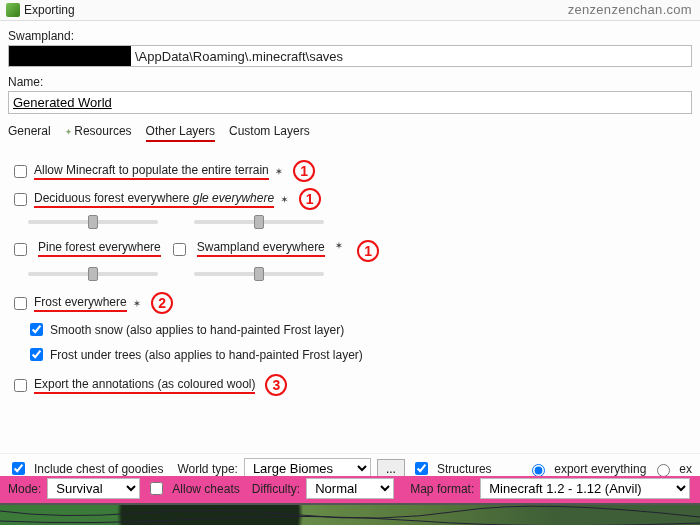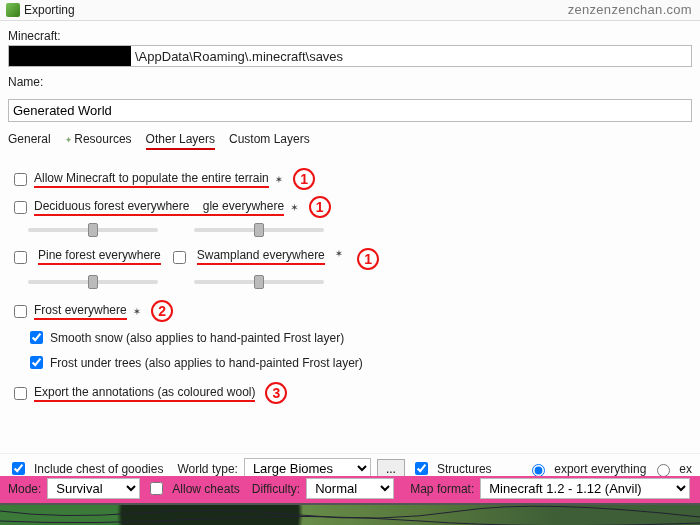--- a/index.html
+++ b/index.html
@@ -127,28 +127,28 @@
 </head>
 <body>
 
 <div class="titlebar">
   <div class="appicon"></div>
   <span>Exporting</span>
 </div>
 <div class="watermark">zenzenzenchan.com</div>
 
 <div class="main">
-  <div class="label">Minecraft:</div>
+  <div class="label">Swampland:</div>
   <div class="dirbox">
     <div class="redact"></div>
     <span style="padding:3px 4px">\AppData\Roaming\.minecraft\saves</span>
   </div>
 
   <div class="label" style="margin-top:8px">Name:</div>
-  <input class="txtinput" style="margin-top: 10px;" value="Generated World">
+  <input class="txtinput" style="margin-top: 2px; text-decoration: underline;" value="Generated World">
 
   <div class="tabs">
     <span class="tab">General</span>
     <span class="tab"><span class="tinyicon">✦</span><span>Resources</span></span>
     <span class="tab active">Other Layers</span>
     <span class="tab">Custom Layers</span>
   </div>
 
   <div class="panel">
 
@@ -156,21 +156,21 @@
       <input type="checkbox" style="">
       <span class="underline-red">Allow Minecraft to populate the entire terrain</span>
       <span class="superscript">✶</span>
       <span class="annot">1</span>
     </div>
 
     <div class="checkline">
       <input type="checkbox" style="">
       <span class="underline-red">
         <span>Deciduous forest everywhere</span>
-        <span style="margin-left:10px;">gle everywhere</span>
+        <span style="margin-left:0;font-style:italic;">gle everywhere</span>
       </span>
       <span class="superscript">✶</span>
       <span class="annot">1</span>
     </div>
     <div class="row">
       <input type="range" class="slider" value="50" style="">
       <input type="range" class="slider" value="50" style="">
     </div>
 
     <div class="checkline twoinline">

